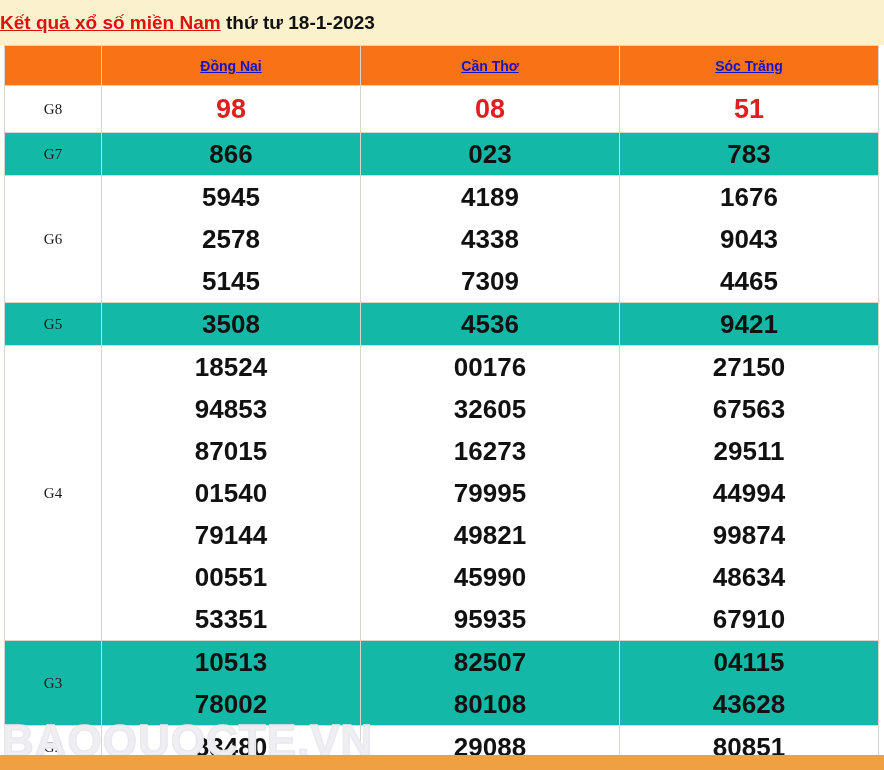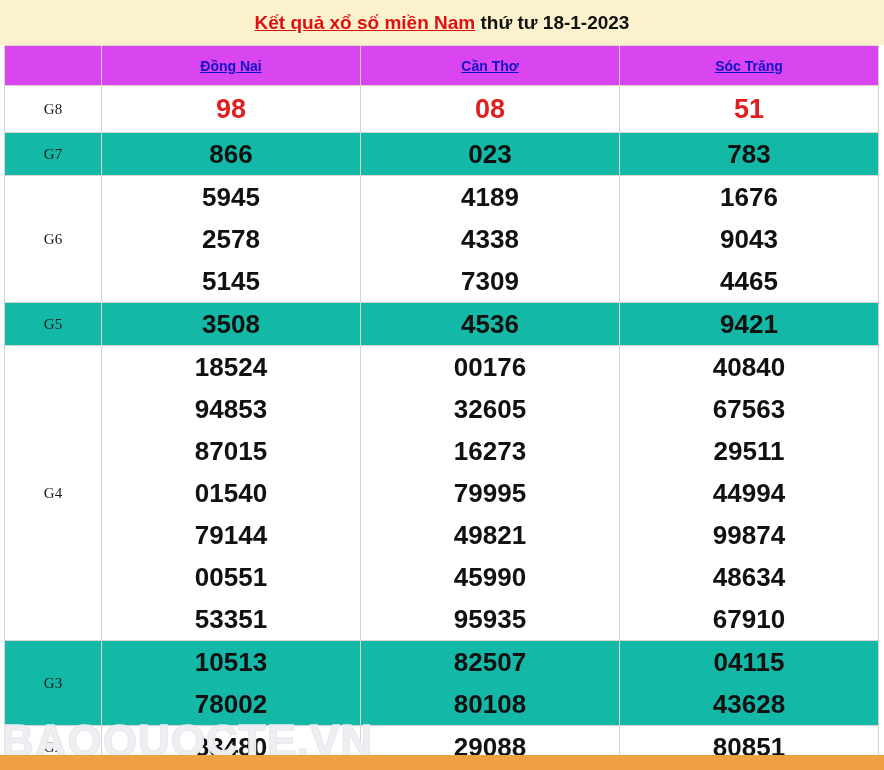--- a/index.html
+++ b/index.html
@@ -15,21 +15,20 @@
     position: relative;
   }
 
   
   .title-band {
     width: 884px;
     height: 45px;
     background: #fbf2cd;
     display: flex;
     align-items: center;
-    justify-content: center;
     box-sizing: border-box;
   }
   .title-text {
     font-size: 19px;
     font-weight: bold;
     letter-spacing: 0px;
     white-space: nowrap;
   }
   .title-main {
     color: #e01010;
@@ -55,21 +54,21 @@
   table.results th {
     border: 1px solid #d8d5ce;
     text-align: center;
     vertical-align: middle;
     padding: 0;
   }
   col.c-label { width: 97px; }
   col.c-prov  { width: 259px; }
 
   
-  thead tr { background: #d946ef; }
+  thead tr { background: #f97316; }
   th.prov-head {
     height: 39px;
     font-size: 14px;
     font-weight: bold;
     color: #1414c8;
     text-decoration: underline;
   }
   th.corner-head {
     height: 39px;
   }
@@ -235,21 +234,21 @@
           <td class="val-cell">
             <span class="num">00176</span>
             <span class="num">32605</span>
             <span class="num">16273</span>
             <span class="num">79995</span>
             <span class="num">49821</span>
             <span class="num">45990</span>
             <span class="num">95935</span>
           </td>
           <td class="val-cell">
-            <span class="num">40840</span>
+            <span class="num">27150</span>
             <span class="num">67563</span>
             <span class="num">29511</span>
             <span class="num">44994</span>
             <span class="num">99874</span>
             <span class="num">48634</span>
             <span class="num">67910</span>
           </td>
         </tr>
         <tr class="r-g3 row-gray">
           <td class="label-cell">G3</td>

